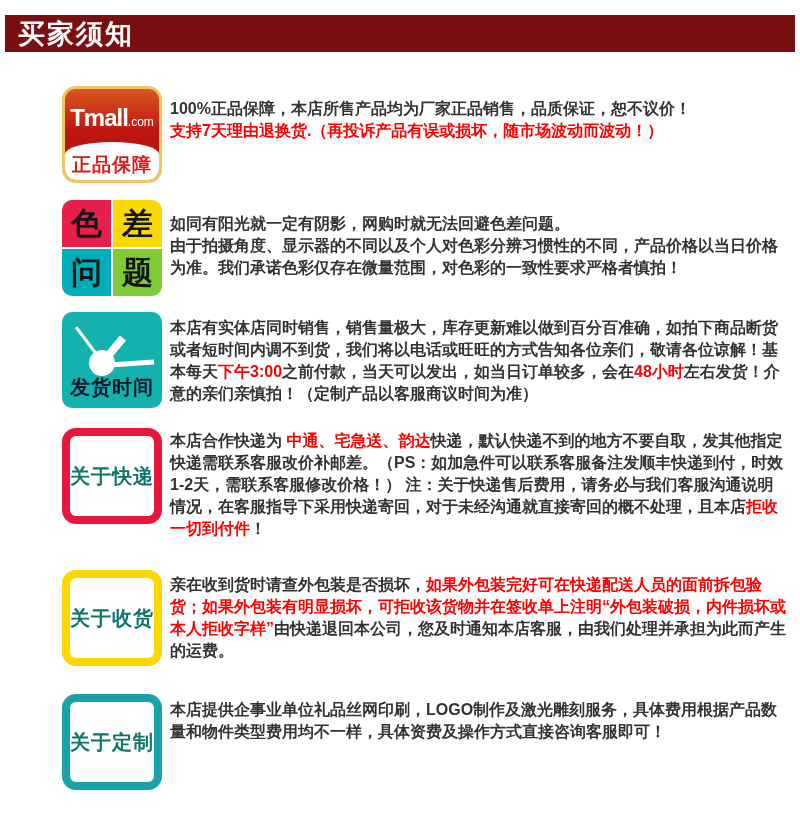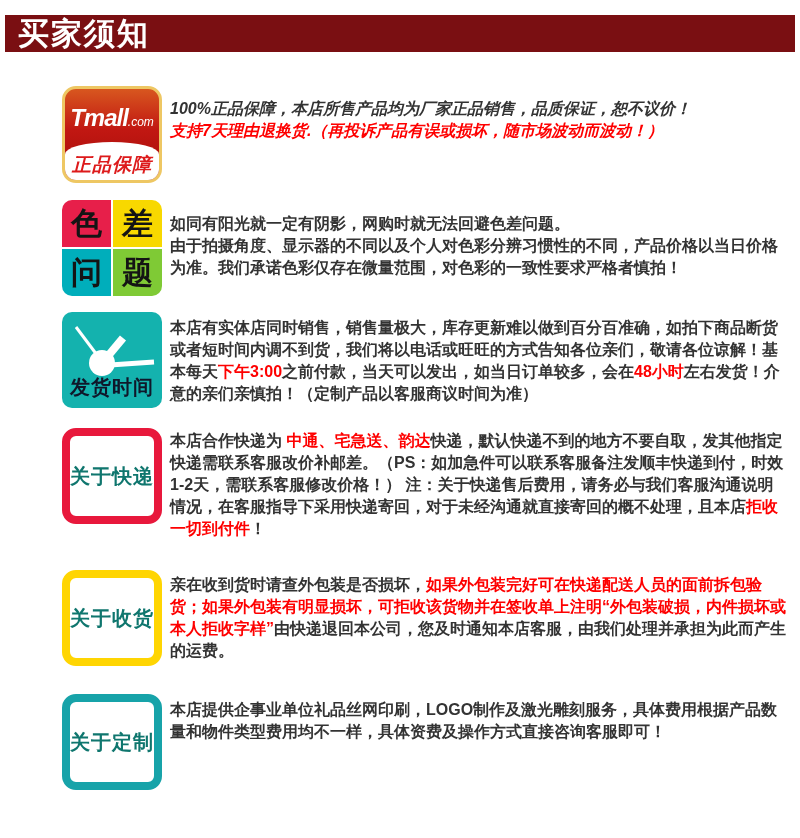--- a/index.html
+++ b/index.html
@@ -10,31 +10,31 @@
   }
   .page{width:800px;height:838px;position:relative;}
 
   
   .header-bar{
     margin:15px 5px 0 5px;height:37px;background:#7a0f12;
     display:flex;align-items:center;
   }
   .header-title{
     color:#ffffff;font-family:"Liberation Serif","DejaVu Serif",serif;
-    font-weight:700;font-size:31px;padding-left:13px;letter-spacing:2px;
+    font-weight:700;font-size:27px;padding-left:13px;letter-spacing:2px;
   }
 
   
   .row{display:flex;align-items:flex-start;padding-left:62px;padding-right:14px;}
   .row .icon-col{width:100px;flex:none;}
   .row .text-col{flex:1;margin-left:8px;font-size:16px;font-weight:700;color:#333333;line-height:1.38;}
   .text-col p{margin:0;}
   .red{color:#fe0000;}
 
-  .row-1{margin-top:34px;font-style:italic;}
+  .row-1{margin-top:34px;}
   .row-1 .text-col{padding-top:12px;}
   .row-2{margin-top:17px;}
   .row-2 .text-col{padding-top:13px;}
   .row-3{margin-top:16px;}
   .row-3 .text-col{padding-top:5px;}
   .row-4{margin-top:20px;}
   .row-4 .text-col{padding-top:2px;}
   .row-5{margin-top:30px;align-items:center;}
   .row-6{margin-top:28px;}
   .row-6 .text-col{padding-top:5px;}

